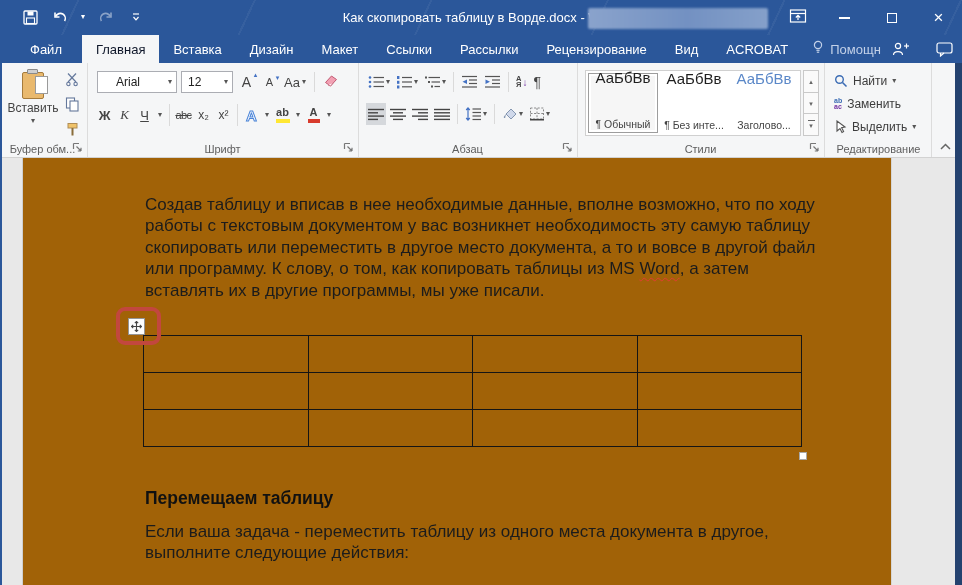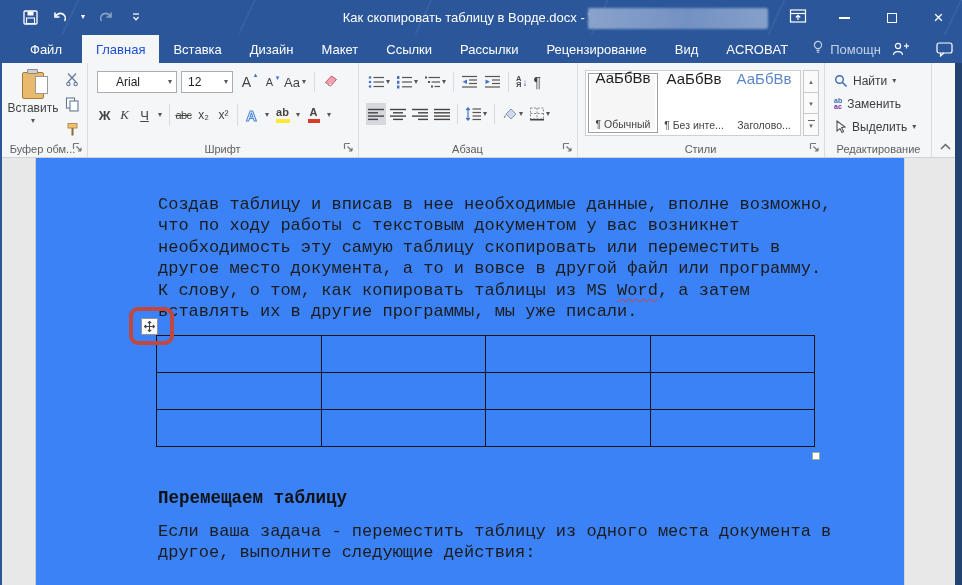--- a/index.html
+++ b/index.html
@@ -21,21 +21,21 @@
   .wbtn{width:47px;display:flex;align-items:center;justify-content:center;color:#fff;}
   .wbtn .sq{width:10px;height:10px;border:1.4px solid #fff;}
   .wbtn .bar{width:11px;height:2px;background:#fff;}
   .wbtn.close{font-size:17px;line-height:1;}
 
   
   .tabrow{position:absolute;left:0;top:35px;width:962px;height:28px;background:#2b579a;
     display:flex;align-items:stretch;padding-left:10px;}
   .tab{display:flex;align-items:center;padding:0 14px;color:#fff;font-size:13px;white-space:nowrap;}
   .tab.file{padding:0 20px;}
-  .tab.active{background:#f5f6f7;color:#1d4ed8;}
+  .tab.active{background:#f5f6f7;color:#0f172a;}
   .tab.assistant{color:#c3d1e8;gap:6px;padding:0 10px;}
   .tabrow-right{margin-left:auto;display:flex;align-items:center;gap:26px;padding-right:14px;}
   .tabrow-right svg{display:block;}
 
   
   .ribbon{position:absolute;left:0;top:63px;width:962px;height:95px;background:#f5f6f7;
     border-bottom:1px solid #d2d2d2;font-size:12px;color:#444;}
   .grp{position:absolute;top:0;height:94px;border-right:1px solid #dcdcdc;}
   .grp-label{position:absolute;left:0;right:2px;bottom:2px;text-align:center;font-size:11px;color:#5e5e5e;white-space:nowrap;}
   .launcher{position:absolute;right:3px;bottom:3px;width:12px;height:12px;}
@@ -104,22 +104,22 @@
   .g-edit{left:826px;width:106px;border-right:1px solid #dcdcdc;}
   .erow{position:absolute;left:8px;display:flex;align-items:center;gap:5px;height:20px;font-size:12px;color:#3c3c3c;white-space:nowrap;}
   .erow svg{flex:none;}
   .replace-ic{display:flex;flex-direction:column;line-height:.85;font-size:7px;font-weight:bold;}
   .replace-ic .t{color:#3b6cb4;}
   .replace-ic .b{color:#7030a0;}
   .collapse{position:absolute;right:8px;bottom:4px;width:18px;height:14px;display:flex;align-items:center;justify-content:center;}
 
   
   .docarea{position:absolute;left:0;top:158px;width:962px;height:427px;background:#e8e8e8;}
-  .page{position:absolute;left:35px;top:0;width:870px;height:427px;background:#3b82f6;
-    border-left:1px solid #cfcfcf;border-right:1px solid #d6d6d6;font-family:Liberation Mono, monospace;}
+  .page{position:absolute;left:22px;top:0;width:870px;height:427px;background:#a16207;
+    border-left:1px solid #cfcfcf;border-right:1px solid #d6d6d6;}
   .edge-left{position:absolute;left:0;top:35px;bottom:0;width:2px;background:#2b579a;z-index:5;}
   .edge-right{position:absolute;right:0;top:63px;bottom:0;width:7px;background:#24426f;z-index:5;}
 
   .doc-p{position:absolute;font-size:17px;line-height:21.4px;color:#1c1c1c;}
   .p1{left:122px;top:36px;width:676px;}
   .misspelled{text-decoration:underline wavy #e03c31;text-decoration-thickness:1px;text-underline-offset:3px;}
   .doc-h{position:absolute;left:122px;top:330px;font-size:17.5px;font-weight:bold;color:#111;}
   .p2{left:122px;top:363px;width:690px;}
 
   .annotation{position:absolute;left:93px;top:149px;width:45px;height:38px;border:4px solid #c2473e;border-radius:9px;z-index:3;}

